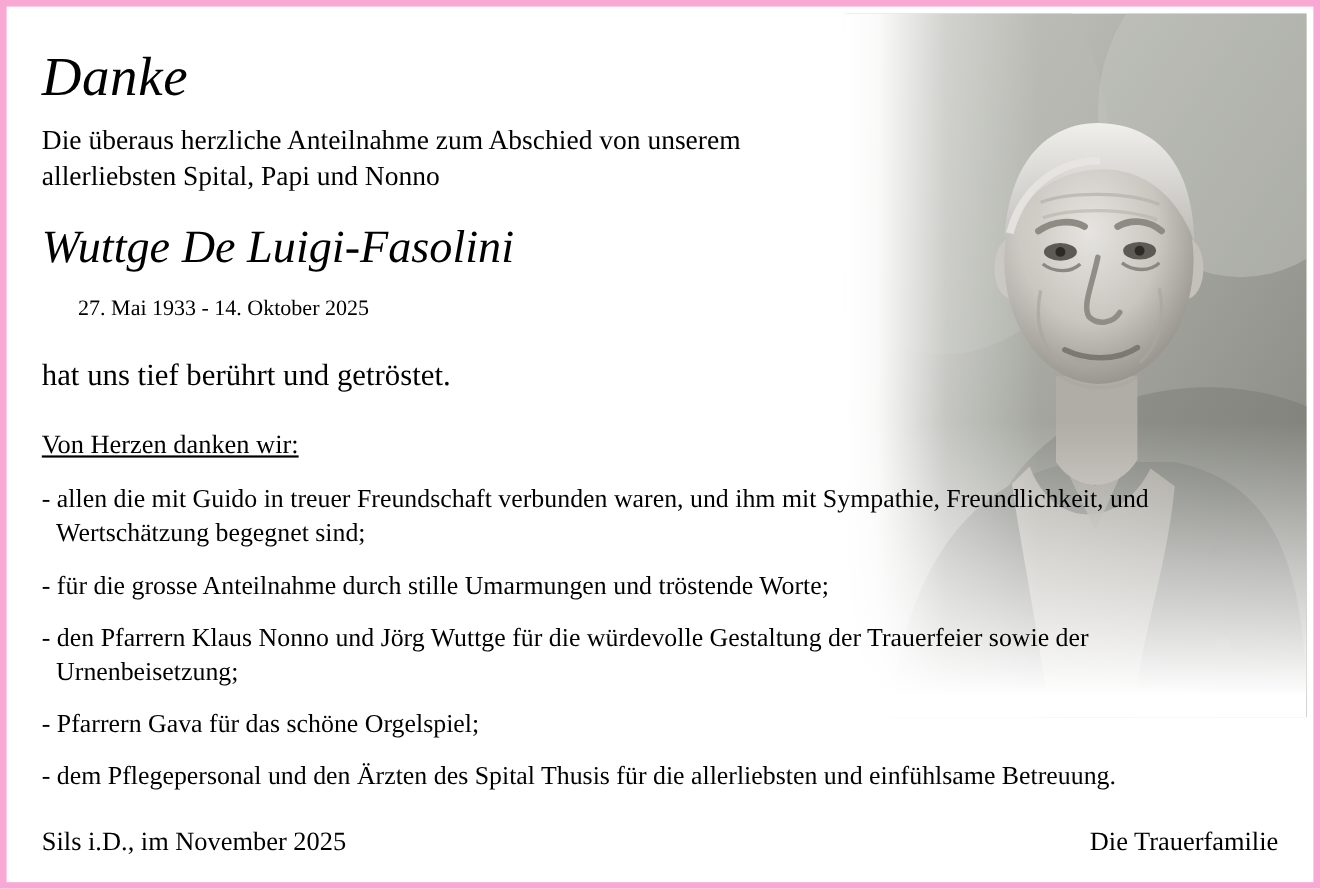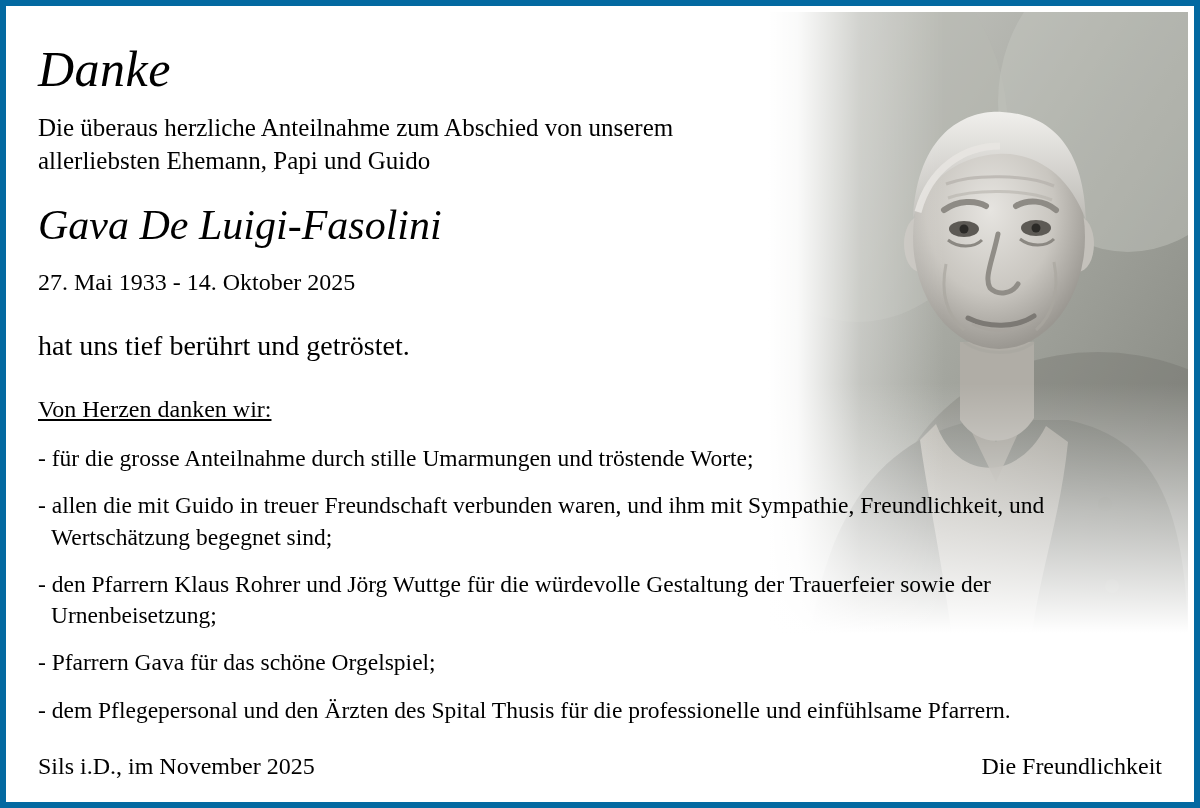--- a/index.html
+++ b/index.html
@@ -13,21 +13,21 @@
     font-family: "Liberation Serif", serif;
     color: #000000;
     overflow: hidden;
   }
   .notice {
     position: relative;
     width: 1200px;
     height: 808px;
     box-sizing: border-box;
     background: #ffffff;
-    border: 6px solid #0369a1;
+    border: 6px solid #f9a8d4;
     overflow: hidden;
   }
   .photo {
     position: absolute;
     top: 6px;
     right: 6px;
     width: 420px;
     height: 640px;
     overflow: hidden;
   }
@@ -64,22 +64,23 @@
     margin-bottom: 26px;
   }
   .name {
     font-style: italic;
     font-size: 42px;
     line-height: 1.05;
     margin-bottom: 22px;
     white-space: nowrap;
   }
   .dates {
-    font-size: 24px;
+    font-size: 20px;
     margin-bottom: 34px;
+    margin-left: 33px;
   }
   .moved {
     font-size: 28px;
     margin-bottom: 34px;
   }
   .thanks-lead {
     font-size: 24px;
     margin-bottom: 20px;
     text-decoration: underline;
   }
@@ -186,32 +187,32 @@
       <path d="M180 186 C 206 177, 256 177, 284 188" fill="none" stroke="#b5b2ac" stroke-width="3" opacity="0.6"></path>
 
       <circle cx="337" cy="492" r="7" fill="#6c6e66"></circle>
       <circle cx="344" cy="574" r="7" fill="#6c6e66"></circle>
     </svg>
     <div class="photo-fade"></div>
   </div>
 
   <div class="content">
     <div class="headline">Danke</div>
-    <div class="intro">Die überaus herzliche Anteilnahme zum Abschied von unserem allerliebsten Ehemann, Papi und Guido</div>
-    <div class="name">Gava De Luigi-Fasolini</div>
+    <div class="intro">Die überaus herzliche Anteilnahme zum Abschied von unserem allerliebsten Spital, Papi und Nonno</div>
+    <div class="name">Wuttge De Luigi-Fasolini</div>
     <div class="dates">27. Mai 1933 - 14. Oktober 2025</div>
     <div class="moved">hat uns tief berührt und getröstet.</div>
     <div class="thanks-lead">Von Herzen danken wir:</div>
     <ul class="thanks-list">
+      <li>- allen die mit Guido in treuer Freundschaft verbunden waren, und ihm mit Sympathie, Freundlichkeit, und Wertschätzung begegnet sind;</li>
       <li>- für die grosse Anteilnahme durch stille Umarmungen und tröstende Worte;</li>
-      <li>- allen die mit Guido in treuer Freundschaft verbunden waren, und ihm mit Sympathie, Freundlichkeit, und Wertschätzung begegnet sind;</li>
-      <li>- den Pfarrern Klaus Rohrer und Jörg Wuttge für die würdevolle Gestaltung der Trauerfeier sowie der Urnenbeisetzung;</li>
+      <li>- den Pfarrern Klaus Nonno und Jörg Wuttge für die würdevolle Gestaltung der Trauerfeier sowie der Urnenbeisetzung;</li>
       <li>- Pfarrern Gava für das schöne Orgelspiel;</li>
-      <li>- dem Pflegepersonal und den Ärzten des Spital Thusis für die professionelle und einfühlsame Pfarrern.</li>
+      <li>- dem Pflegepersonal und den Ärzten des Spital Thusis für die allerliebsten und einfühlsame Betreuung.</li>
     </ul>
   </div>
 
   <div class="footer">
     <span class="place">Sils i.D., im November 2025</span>
-    <span class="family">Die Freundlichkeit</span>
+    <span class="family">Die Trauerfamilie</span>
   </div>
 
 </div>
 
 </body></html>

